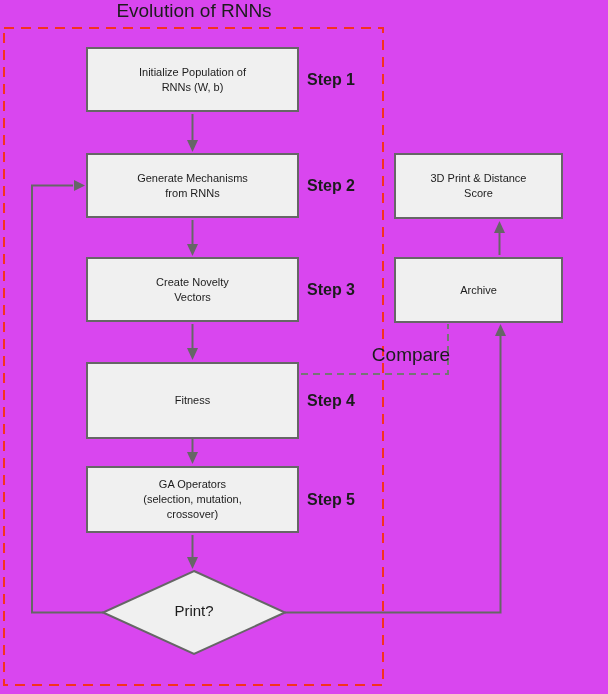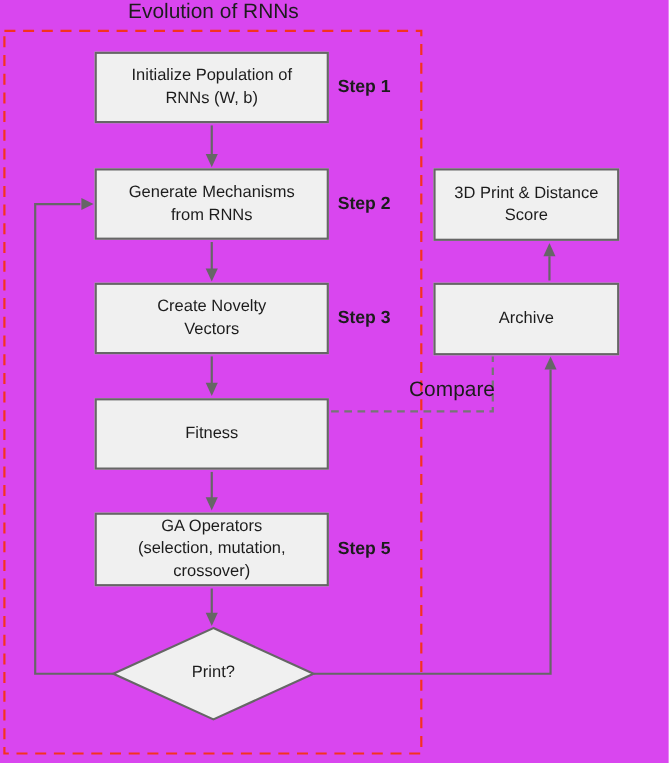--- a/index.html
+++ b/index.html
@@ -28,21 +28,21 @@
     position: absolute;
     box-sizing: border-box;
     left: 86px;
     width: 213px;
     background: var(--box-fill, #f0f0f0);
     border: 2px solid var(--box-border, #666666);
     display: flex;
     align-items: center;
     justify-content: center;
     text-align: center;
-    font-size: 15px;
+    font-size: 11px;
     line-height: 1.35;
     white-space: pre-line;
     z-index: 2;
   }
   .side-box { left: 394px; width: 169px; }
 
   .step-label {
     position: absolute;
     left: 307px;
     display: flex;
@@ -74,21 +74,21 @@
     left: 144px; top: 602px;
     width: 100px;
     text-align: center;
     font-size: 15px;
     z-index: 2;
   }
 
   .b1 { top: 47px;  height: 65px; }
   .b2 { top: 153px; height: 65px; }
   .b3 { top: 257px; height: 65px; }
-  .b4 { top: 362px; height: 65px; }
+  .b4 { top: 362px; height: 77px; }
   .b5 { top: 466px; height: 67px; }
   .sb1 { top: 153px; height: 66px; }
   .sb2 { top: 257px; height: 66px; }
 </style>
 </head>
 <body>
 
 <div id="canvas">
 
   <svg id="edges" viewBox="0 0 608 694">
@@ -145,20 +145,21 @@
   <div class="box b3">Create Novelty
 Vectors</div>
   <div class="box b4">Fitness</div>
   <div class="box b5">GA Operators
 (selection, mutation,
 crossover)</div>
 
   <div class="step-label b1">Step 1</div>
   <div class="step-label b2">Step 2</div>
   <div class="step-label b3">Step 3</div>
+  <div class="step-label b4">Step 4</div>
   <div class="step-label b5">Step 5</div>
 
   <div class="box side-box sb1">3D Print &amp; Distance
 Score</div>
   <div class="box side-box sb2">Archive</div>
 
   <div class="compare-label">Compare</div>
 
   <div class="decision-label">Print?</div>
 

